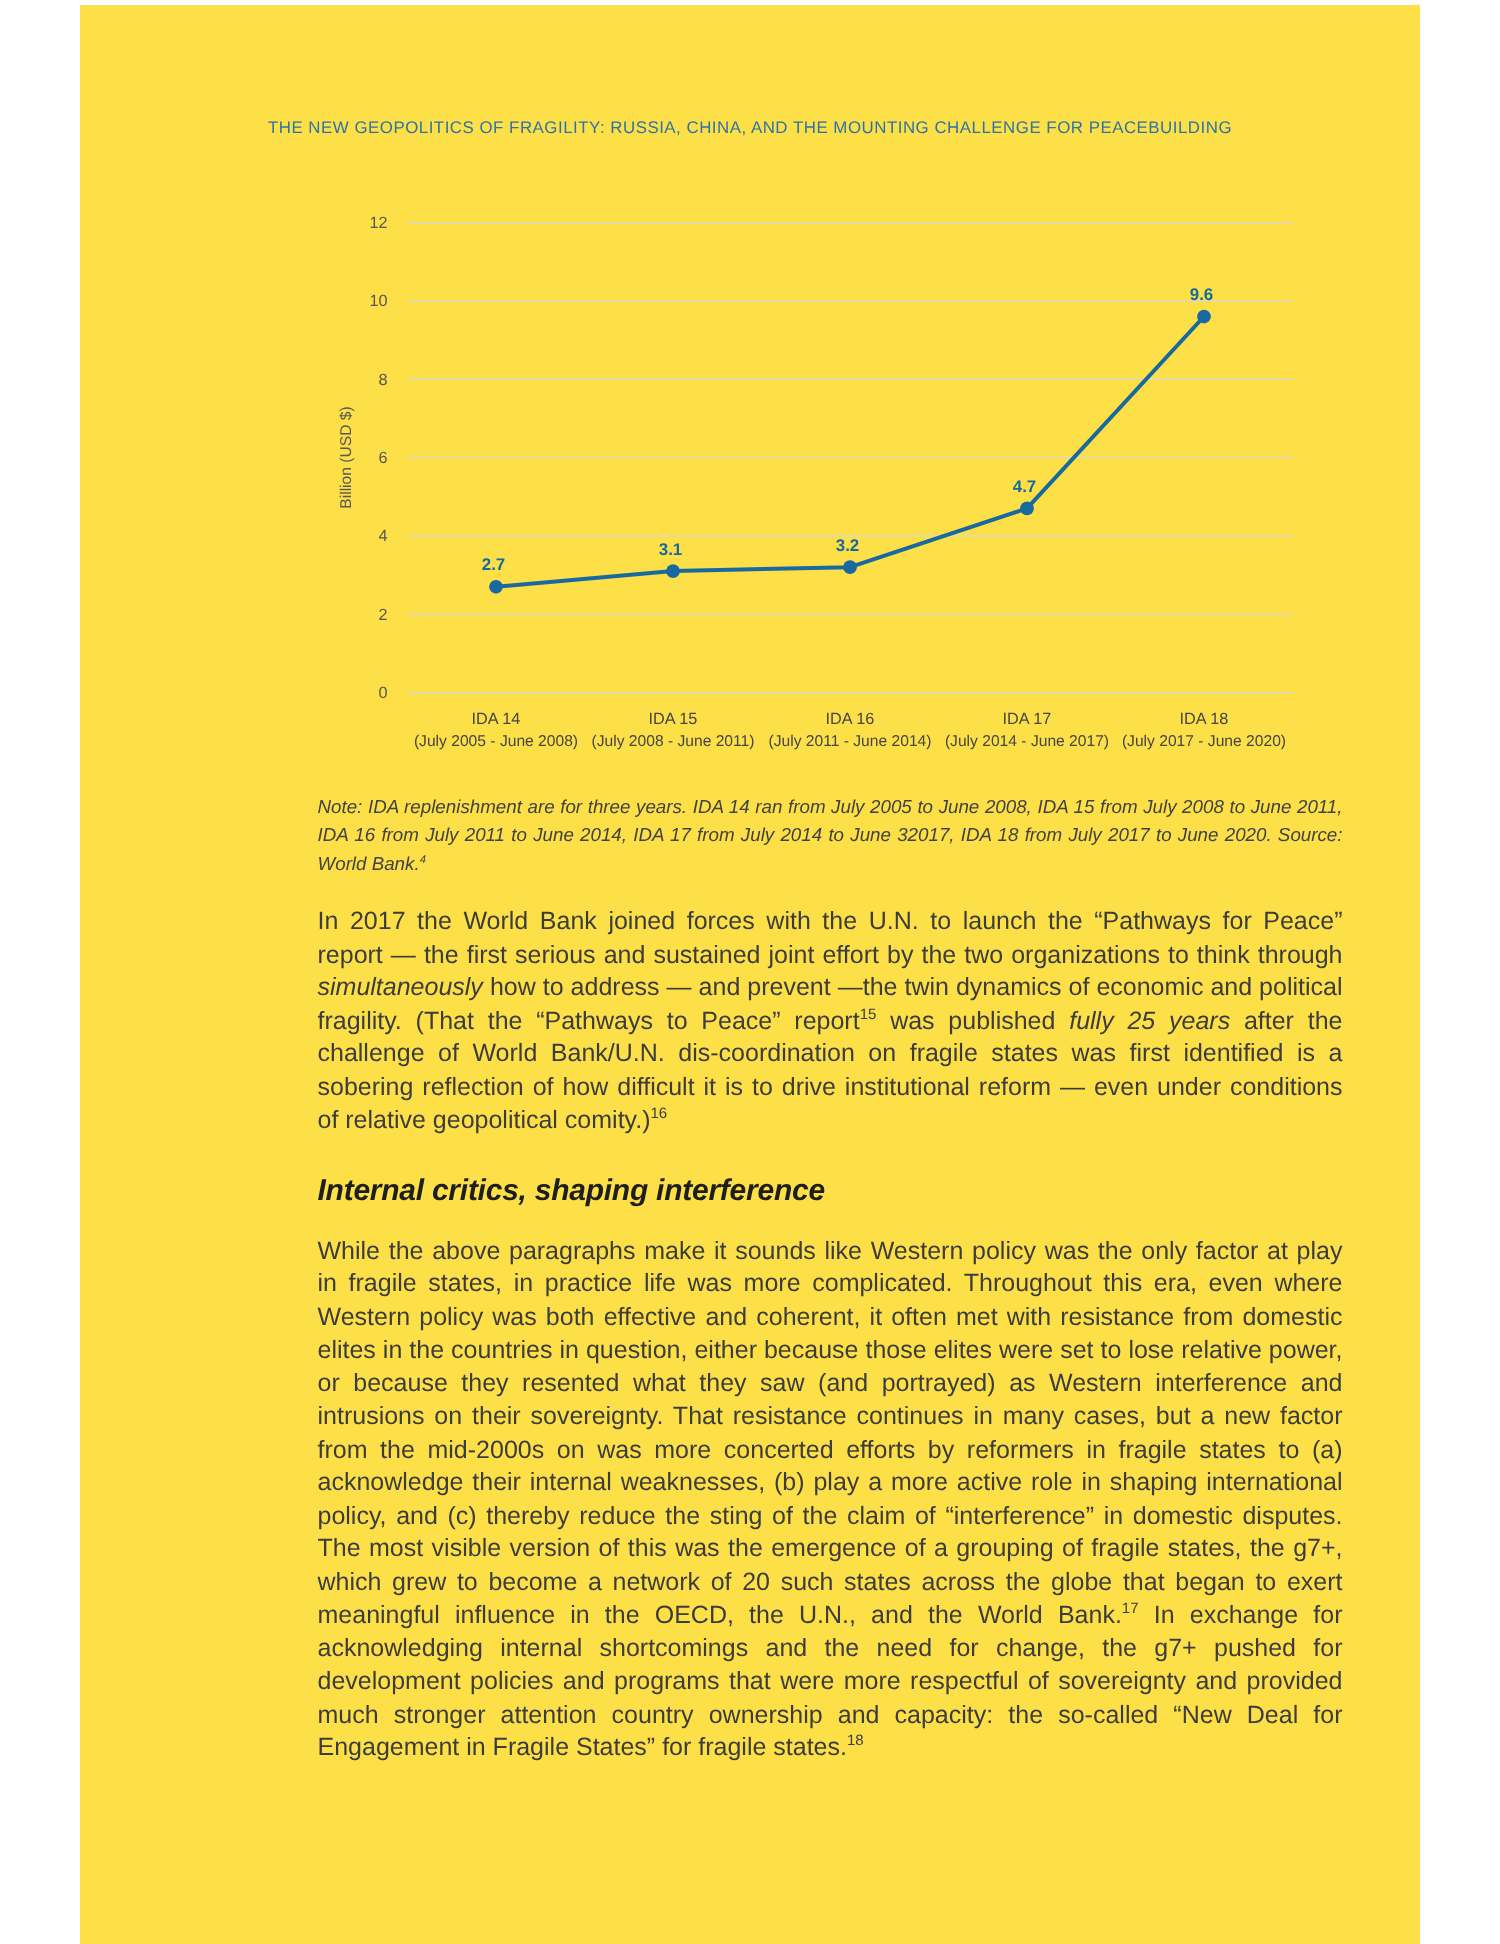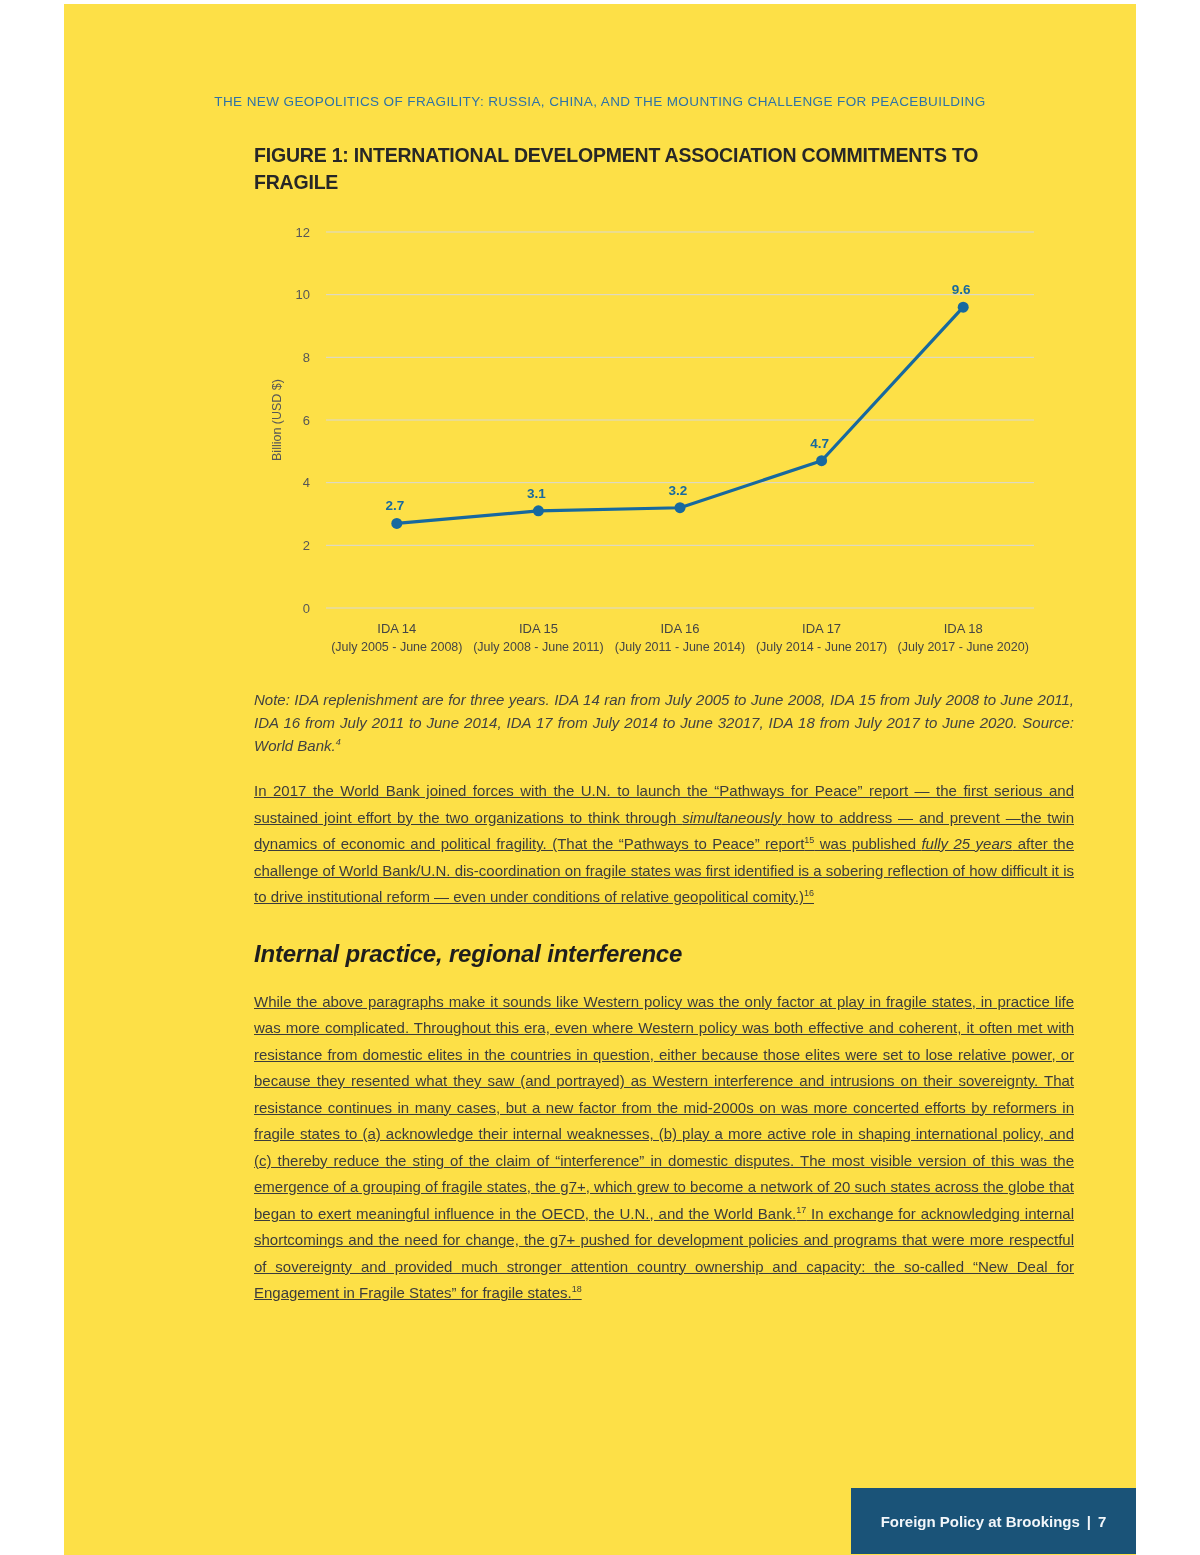--- a/index.html
+++ b/index.html
@@ -47,25 +47,24 @@
   .note {
     margin-top: 26px;
     font-style: italic;
     font-size: 15px;
     line-height: 23px;
     color: #424242;
     text-align: justify;
   }
   .body-para {
     margin-top: 21px;
-    font-size: 15px;
+    font-size: 20px;
     line-height: 26.5px;
     color: #3c3c3c;
     text-align: justify;
-    text-decoration: underline;
   }
   .section-heading {
     margin-top: 29px;
     font-size: 24px;
     font-weight: 700;
     font-style: italic;
     color: #1e1e1e;
     letter-spacing: -0.2px;
   }
   .body-para sup, .note sup {
@@ -92,21 +91,20 @@
 </head>
 <body>
 
 <div class="page">
 
   <div class="running-header">THE NEW GEOPOLITICS OF FRAGILITY: RUSSIA, CHINA, AND THE MOUNTING CHALLENGE FOR PEACEBUILDING</div>
 
   <div class="content">
 
     <div class="figure-title">
-      <div>FIGURE 1: INTERNATIONAL DEVELOPMENT ASSOCIATION COMMITMENTS TO FRAGILE</div>
     </div>
 
     <div class="chart-wrap">
       <svg id="chart-svg" width="800" height="442" viewBox="0 0 800 442">
           <line x1="72" x2="780" y1="388" y2="388" stroke="#d8d8d8" stroke-width="1"></line>
           <text x="56" y="392.5" text-anchor="end" font-size="13" fill="#575757">0</text>
           <line x1="72" x2="780" y1="325.3333333333333" y2="325.3333333333333" stroke="#d8d8d8" stroke-width="1"></line>
           <text x="56" y="329.8333333333333" text-anchor="end" font-size="13" fill="#575757">2</text>
           <line x1="72" x2="780" y1="262.6666666666667" y2="262.6666666666667" stroke="#d8d8d8" stroke-width="1"></line>
           <text x="56" y="267.1666666666667" text-anchor="end" font-size="13" fill="#575757">4</text>
@@ -140,25 +138,20 @@
           <text x="707.2" y="74.20000000000005" text-anchor="middle" font-size="13.5" font-weight="bold" fill="#17699f">9.6</text>
           <text x="709.2" y="413" text-anchor="middle" font-size="13" fill="#454545">IDA 18</text>
           <text x="709.2" y="431" text-anchor="middle" font-size="12.5" fill="#454545">(July 2017 - June 2020)</text>
         </svg>
     </div>
 
     <div class="note"><span>Note: IDA replenishment are for three years. IDA 14 ran from July 2005 to June 2008, IDA 15 from July 2008 to June 2011, IDA 16 from July 2011 to June 2014, IDA 17 from July 2014 to June 32017, IDA 18 from July 2017 to June 2020. Source: World Bank.</span><sup>4</sup></div>
 
     <p class="body-para"><span>In 2017 the World Bank joined forces with the U.N. to launch the “Pathways for Peace” report — the first serious and sustained joint effort by the two organizations to think through </span><span style="font-style: italic;">simultaneously</span><span> how to address — and prevent —the twin dynamics of economic and political fragility. (That the “Pathways to Peace” report</span><sup>15</sup><span> was published </span><span style="font-style: italic;">fully 25 years</span><span> after the challenge of World Bank/U.N. dis-coordination on fragile states was first identified is a sobering reflection of how difficult it is to drive institutional reform — even under conditions of relative geopolitical comity.)</span><sup>16</sup></p>
 
-    <h2 class="section-heading">Internal practice, regional interference</h2>
+    <h2 class="section-heading">Internal critics, shaping interference</h2>
 
     <p class="body-para"><span>While the above paragraphs make it sounds like Western policy was the only factor at play in fragile states, in practice life was more complicated. Throughout this era, even where Western policy was both effective and coherent, it often met with resistance from domestic elites in the countries in question, either because those elites were set to lose relative power, or because they resented what they saw (and portrayed) as Western interference and intrusions on their sovereignty. That resistance continues in many cases, but a new factor from the mid-2000s on was more concerted efforts by reformers in fragile states to (a) acknowledge their internal weaknesses, (b) play a more active role in shaping international policy, and (c) thereby reduce the sting of the claim of “interference” in domestic disputes. The most visible version of this was the emergence of a grouping of fragile states, the g7+, which grew to become a network of 20 such states across the globe that began to exert meaningful influence in the OECD, the U.N., and the World Bank.</span><sup>17</sup><span> In exchange for acknowledging internal shortcomings and the need for change, the g7+ pushed for development policies and programs that were more respectful of sovereignty and provided much stronger attention country ownership and capacity: the so-called “New Deal for Engagement in Fragile States” for fragile states.</span><sup>18</sup></p>
 
   </div>
 
-  <div class="footer-bar">
-    <span>Foreign Policy at Brookings</span>
-    <span>|</span>
-    <span>7</span>
-  </div>
 
 </div>
 
 </body></html>

